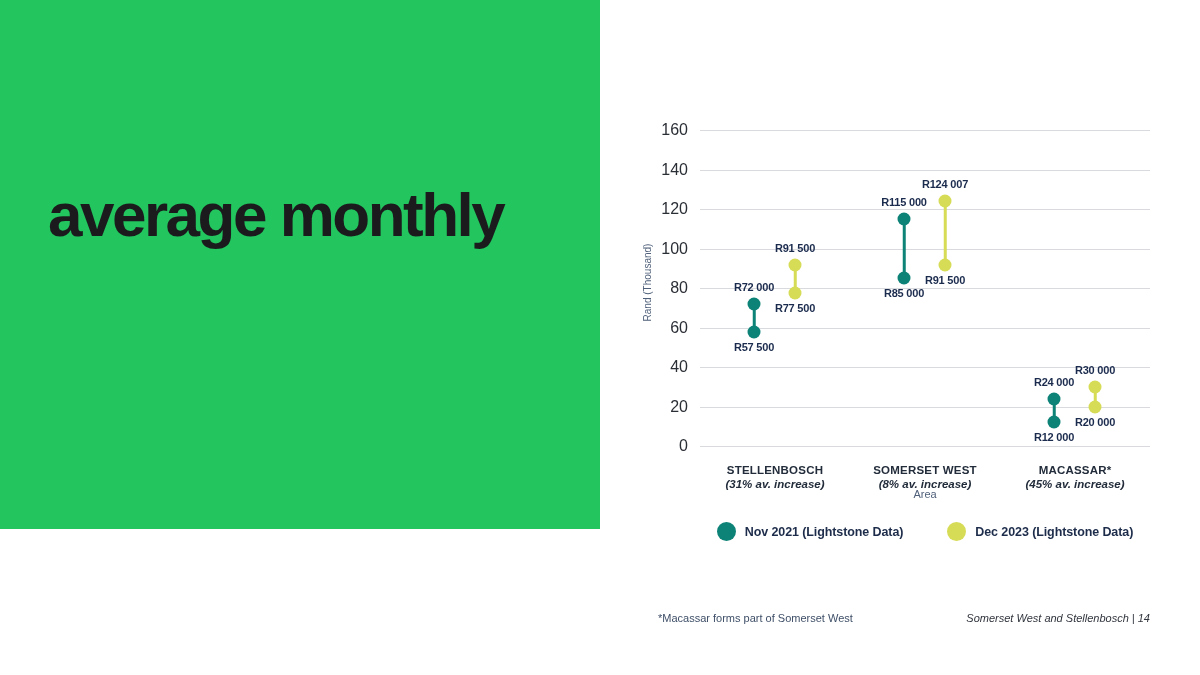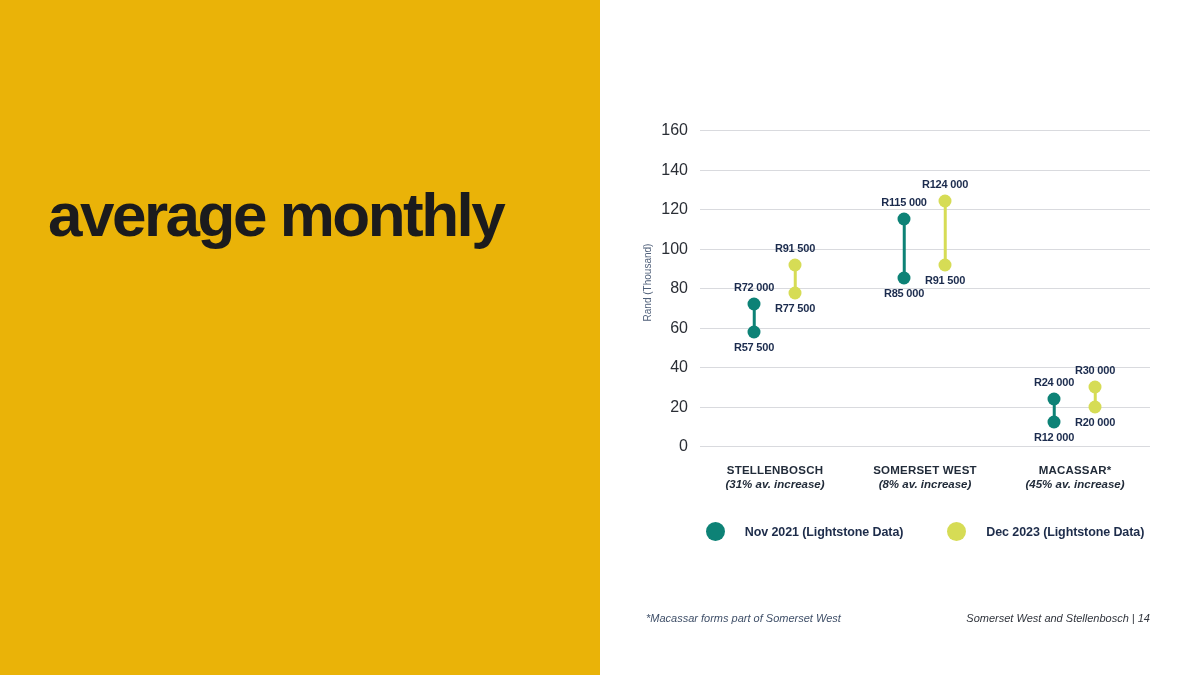--- a/index.html
+++ b/index.html
@@ -2,21 +2,21 @@
 <html><head>
 <meta charset="utf-8">
 <style>
   * { margin:0; padding:0; box-sizing:border-box; }
   html,body { width:1200px; height:675px; overflow:hidden; }
   body { font-family:"Liberation Sans", sans-serif; background:#ffffff; position:relative; }
 
   .page { position:absolute; left:0; top:0; width:1200px; height:675px; }
 
   
-  .left-panel { position:absolute; left:0; top:0; width:600px; height:675px; background:#eab308; }
+  .left-panel { position:absolute; left:0; top:0; width:600px; height:529px; background:#22c55e; }
   .title-bold {
     position:absolute; left:48px; top:182px;
     font-size:62px; font-weight:bold; letter-spacing:-2.5px;
     color:#1b1b1d; line-height:1.05; white-space:nowrap;
   }
   .title-serif {
     position:absolute; left:49px; top:246px;
     font-family:"Liberation Serif", serif; font-style:italic; font-weight:normal;
     font-size:60px; letter-spacing:-1px; color:#1f1f22; line-height:1.05; white-space:nowrap;
   }
@@ -46,41 +46,42 @@
            font-size:11px; font-weight:bold; color:#1b2b4d; letter-spacing:-0.2px; white-space:nowrap; }
 
   .cat-label { position:absolute; width:170px; transform:translateX(-50%); text-align:center; top:324px; }
   .cat-name { font-size:11.5px; font-weight:bold; color:#222c3a; letter-spacing:0.2px;margin-top:10px; }
   .cat-sub  { font-size:11.5px; font-weight:bold; font-style:italic; color:#222c3a; margin-top:2px; }
   .x-axis-label { position:absolute; left:0; width:450px; top:358px; text-align:center;
                   font-size:11px; color:#50607a; }
 
   .legend { position:absolute; left:100px; top:522px; width:450px;
             display:flex; justify-content:center; gap:44px; }
-  .legend-item { display:flex; align-items:center; gap:20px; }
+  .legend-item { display:flex; align-items:center; gap:9px; }
   .legend-swatch { width:19px; height:19px; border-radius:50%; }
   .legend-text { font-size:12.5px; font-weight:bold; color:#1d2c4a; letter-spacing:-0.1px; white-space:nowrap; }
 
-  .footnote { position:absolute; left:46px; top:612px;
-              font-size:11px; font-style:italic; color:#3f4f68; }
+  .footnote { position:absolute; left:58px; top:612px;
+              font-size:11px; color:#3f4f68; }
   .page-footer { position:absolute; right:50px; top:612px;
                  font-size:11px; font-style:italic; color:#30343c; }
 </style>
 </head>
 <body>
 
 <div class="page">
 
   <div class="left-panel">
     <div class="title-bold">average monthly</div>
   </div>
 
   <div class="right-panel">
     <div class="plot-area">
       <div class="y-axis-label">Rand (Thousand)</div>
+      <div class="x-axis-label">Area</div>
     <div class="gridline" style="top: 316px;"></div>
         <div class="y-tick" style="top: 316px;">0</div>
         <div class="gridline" style="top: 276.5px;"></div>
         <div class="y-tick" style="top: 276.5px;">20</div>
         <div class="gridline" style="top: 237px;"></div>
         <div class="y-tick" style="top: 237px;">40</div>
         <div class="gridline" style="top: 197.5px;"></div>
         <div class="y-tick" style="top: 197.5px;">60</div>
         <div class="gridline" style="top: 158px;"></div>
         <div class="y-tick" style="top: 158px;">80</div>
@@ -120,21 +121,21 @@
         <div class="dlabel" style="left: 354px; top: 245.6px;">R24 000</div>
         <div class="dlabel" style="left: 354px; top: 301.3px;">R12 000</div>
         <div class="dline" style="left: 95px; top: 135.287px; height: 27.65px; background: rgb(214, 220, 85);"></div>
         <div class="dot" style="left: 95px; top: 135.287px; background: rgb(214, 220, 85);"></div>
         <div class="dot" style="left: 95px; top: 162.938px; background: rgb(214, 220, 85);"></div>
         <div class="dlabel" style="left: 95px; top: 112.287px;">R91 500</div>
         <div class="dlabel" style="left: 95px; top: 171.938px;">R77 500</div>
         <div class="dline" style="left: 245px; top: 71.1px; height: 64.1875px; background: rgb(214, 220, 85);"></div>
         <div class="dot" style="left: 245px; top: 71.1px; background: rgb(214, 220, 85);"></div>
         <div class="dot" style="left: 245px; top: 135.287px; background: rgb(214, 220, 85);"></div>
-        <div class="dlabel" style="left: 245px; top: 48.1px;">R124 000</div>
+        <div class="dlabel" style="left: 245px; top: 48.1px;">R124 007</div>
         <div class="dlabel" style="left: 245px; top: 144.287px;">R91 500</div>
         <div class="dline" style="left: 395px; top: 256.75px; height: 19.75px; background: rgb(214, 220, 85);"></div>
         <div class="dot" style="left: 395px; top: 256.75px; background: rgb(214, 220, 85);"></div>
         <div class="dot" style="left: 395px; top: 276.5px; background: rgb(214, 220, 85);"></div>
         <div class="dlabel" style="left: 395px; top: 233.75px;">R30 000</div>
         <div class="dlabel" style="left: 395px; top: 285.5px;">R20 000</div>
       </div>
     <div class="legend">
         <div class="legend-item">
           <div class="legend-swatch" style="background: rgb(13, 130, 118);"></div>

